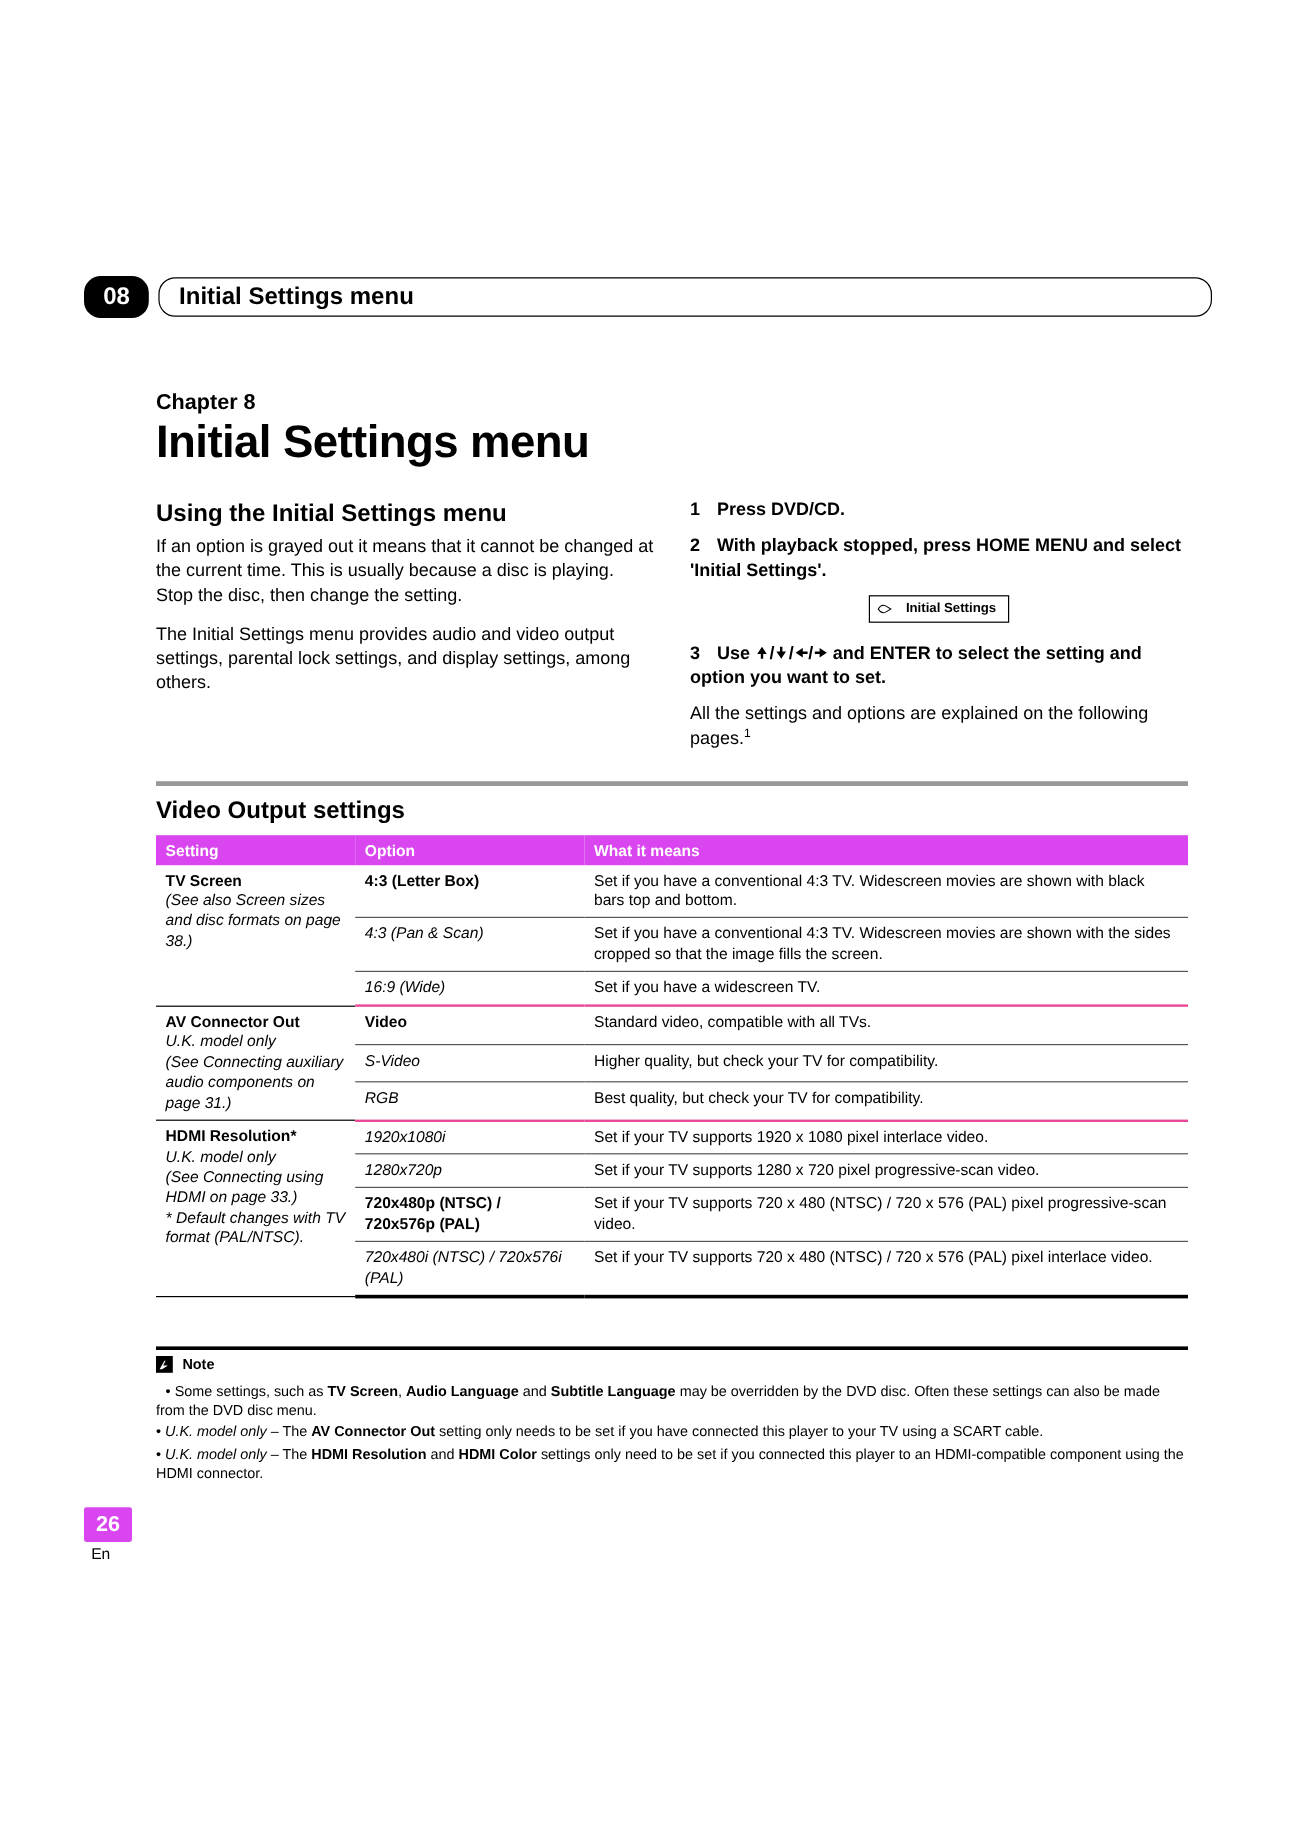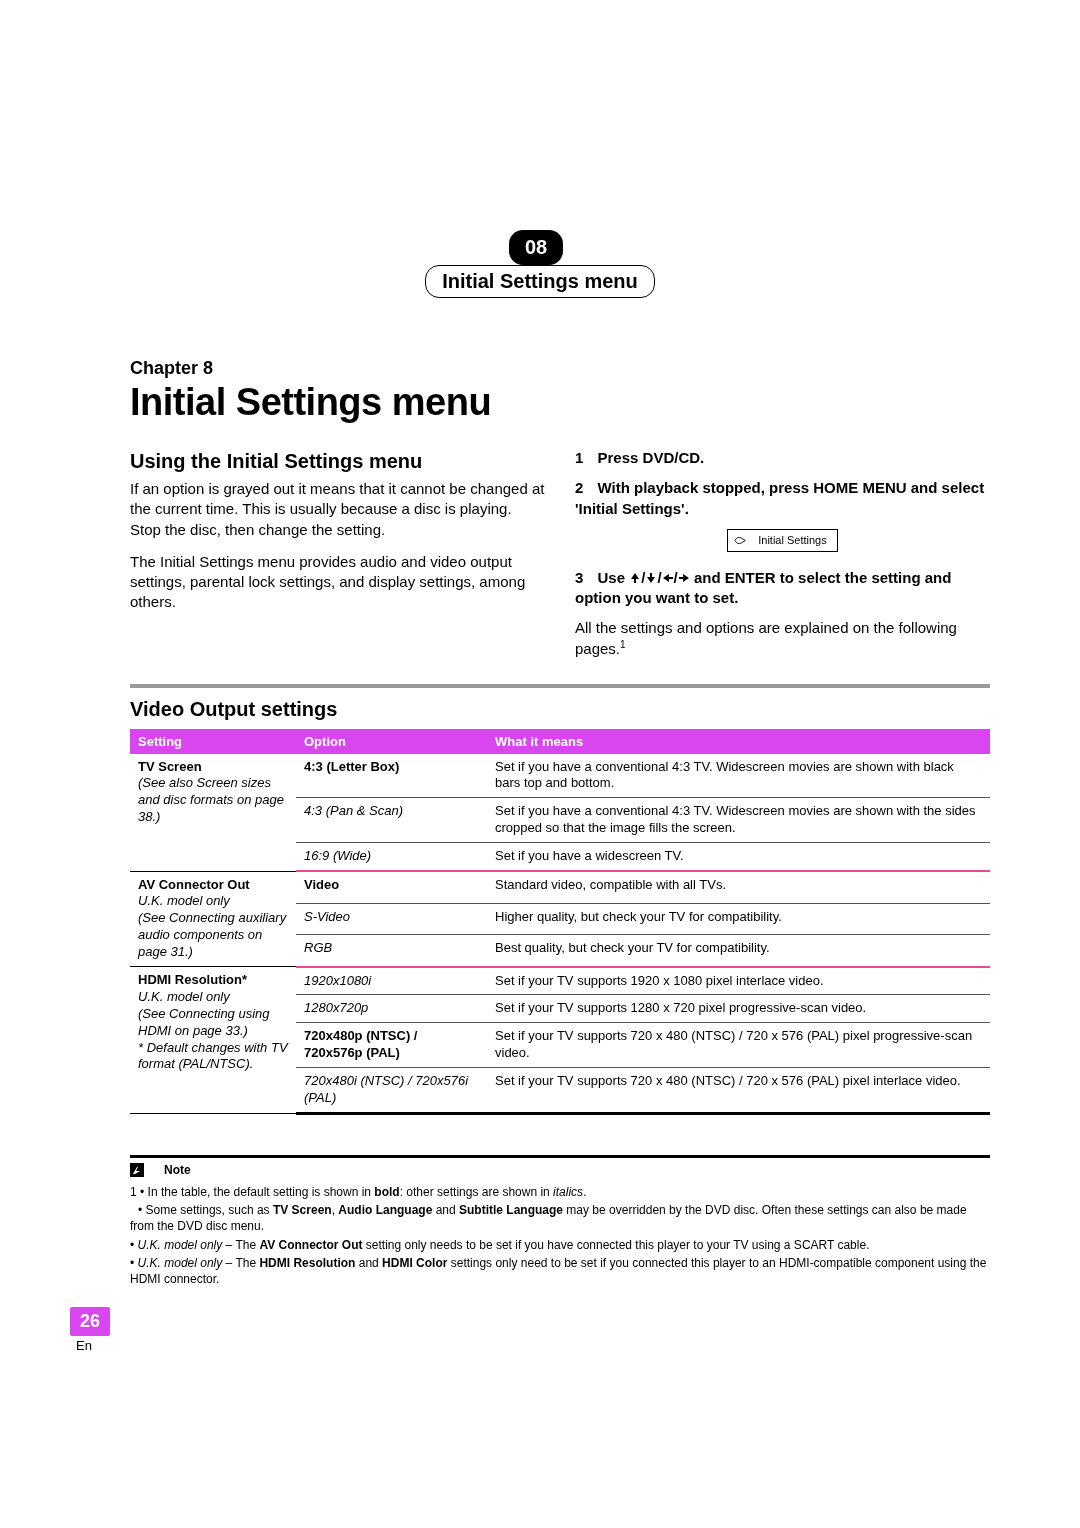--- a/index.html
+++ b/index.html
@@ -12,21 +12,20 @@
   }
   .page {
     padding: 60px 70px 60px 70px;
     position: relative;
   }
   .header-row {
     display: flex;
     align-items: center;
     margin-top: 170px;
     margin-bottom: 60px;
-    flex-direction: column;
   }
   .chapter-tab {
     background: #000;
     color: #fff;
     font-weight: bold;
     font-size: 20px;
     padding: 6px 16px;
     border-radius: 14px;
     margin-right: 8px;
   }
@@ -79,21 +78,21 @@
     justify-content: center;
     margin: 10px 0 16px;
   }
   .menu-box {
     border: 1px solid #000;
     font-size: 11px;
     padding: 3px 10px 3px 6px;
     display: inline-flex;
     align-items: center;
     gap: 10px;
-    font-weight: normal;
+    font-weight: bold;
   }
   .pointer-icon svg { width: 14px; height: 11px; display:block; }
   .arrows svg { width: 12px; height: 12px; vertical-align: -1px; }
   .sup { font-size: 10px; vertical-align: super; }
   .section-rule {
     border: none;
     border-top: 4px solid #999;
     margin: 24px 0 10px;
   }
   .section-heading {
@@ -131,21 +130,21 @@
   .bold { font-weight: bold; }
   .note-rule {
     border: none;
     border-top: 3px solid #000;
     margin: 40px 0 0;
   }
   .note-block { font-size: 12px; line-height: 1.35; }
   .note-header {
     display: inline-flex;
     align-items: center;
-    gap: 20px;
+    gap: 8px;
     font-weight: bold;
     margin: 4px 0;
   }
   .note-icon {
     width: 14px; height: 14px;
     background: #000;
     color: #fff;
     display: inline-flex;
     align-items: center;
     justify-content: center;
@@ -299,23 +298,20 @@
       <div class="note-header">
         <span class="note-icon">
           <svg viewBox="0 0 10 10">
               <path d="M1 9 L5 2 L6 2 L4 6 L8 6 L3 9 Z" fill="#fff"></path>
             </svg>
         </span>
         <span>Note</span>
       </div>
 
       <div class="note-line">
-        <span>1 • In the table, the default setting is shown in </span><span class="bold">bold</span><span>: other settings are shown in </span><span class="italic">italics</span><span>.</span>
-      </div>
-      <div class="note-line">
         <span class="bullet"></span><span>• Some settings, such as </span><span class="bold">TV Screen</span><span>, </span><span class="bold">Audio Language</span><span> and </span><span class="bold">Subtitle Language</span><span> may be overridden by the DVD disc. Often these settings can also be made from the DVD disc menu.</span>
       </div>
       <div class="note-line">
         <span>• </span><span class="italic">U.K. model only</span><span> – The </span><span class="bold">AV Connector Out</span><span> setting only needs to be set if you have connected this player to your TV using a SCART cable.</span>
       </div>
       <div class="note-line">
         <span>• </span><span class="italic">U.K. model only</span><span> – The </span><span class="bold">HDMI Resolution</span><span> and </span><span class="bold">HDMI Color</span><span> settings only need to be set if you connected this player to an HDMI-compatible component using the HDMI connector.</span>
       </div>
     </div>
 

